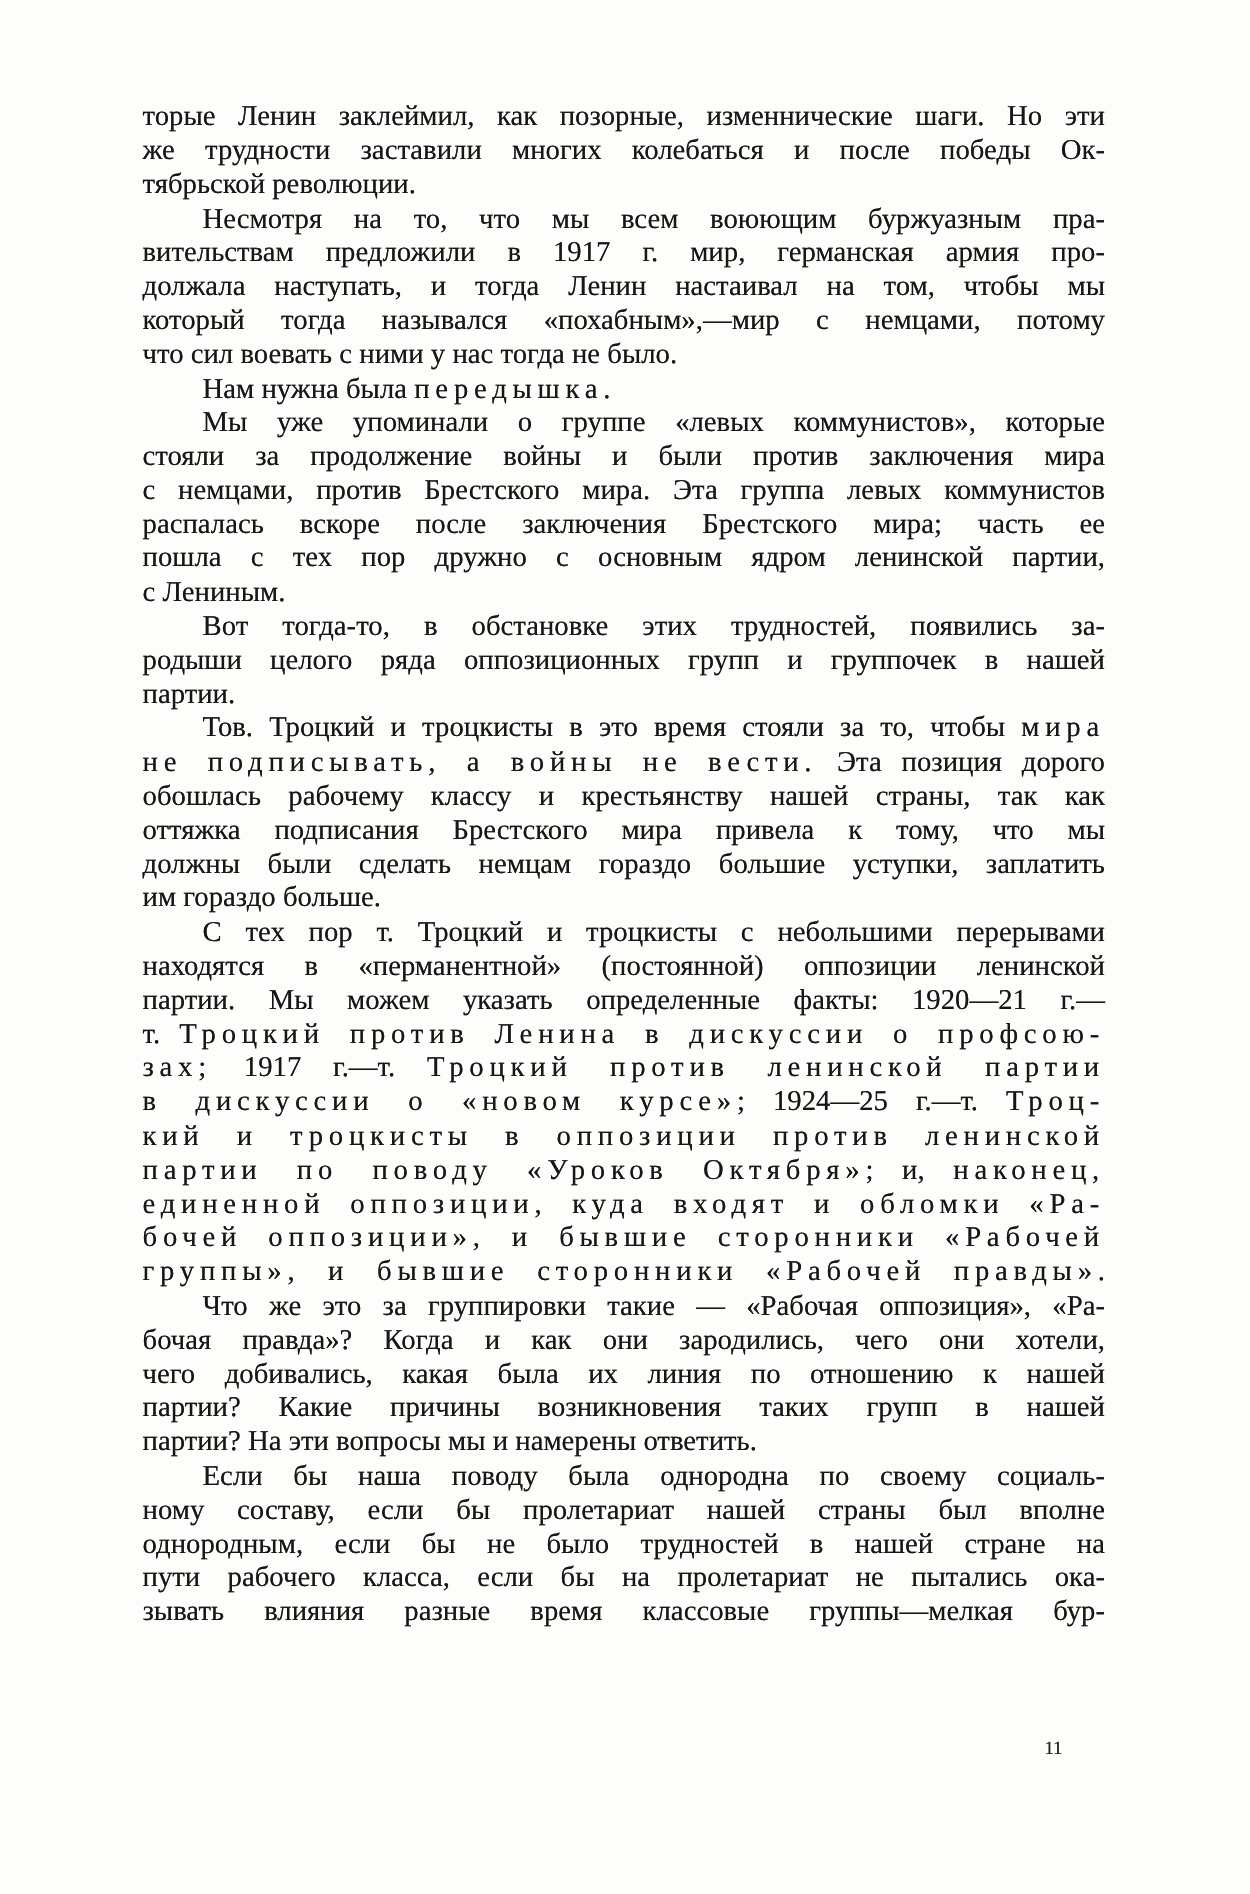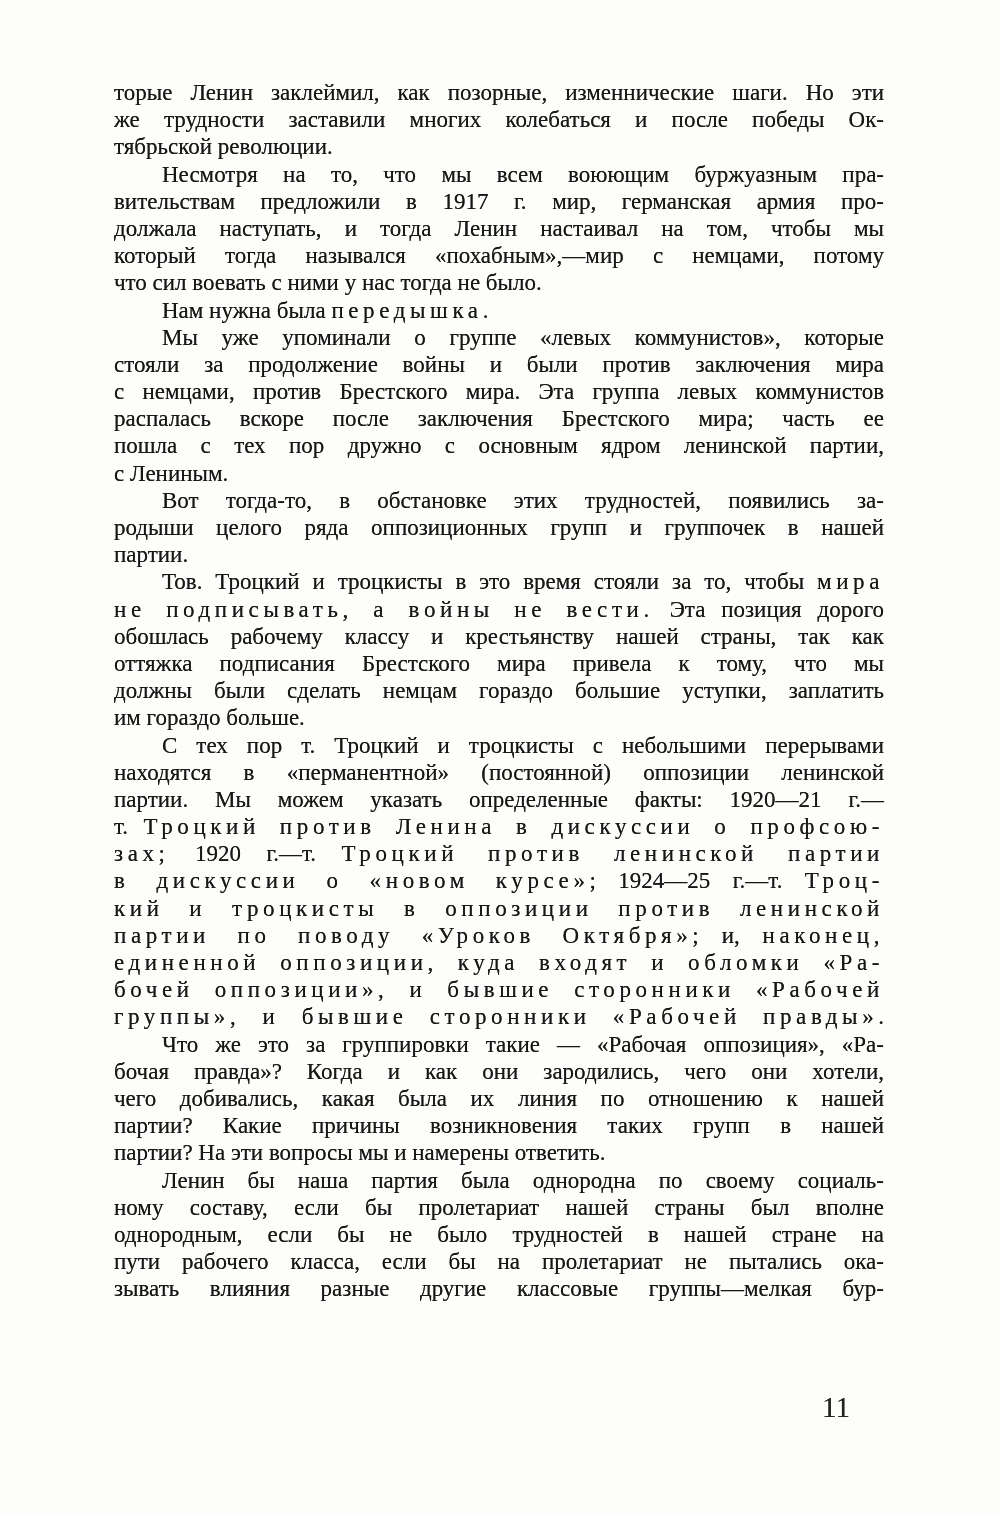--- a/index.html
+++ b/index.html
@@ -38,21 +38,21 @@
   .line.last { text-align-last: left; }
   .line.indent { padding-left: 48px; }
   .seg { }
   .sp { letter-spacing: 0.2em; }
   .page-number {
     position: absolute;
     left: 84px;
     top: 1391px;
     width: 766px;
     text-align: right;
-    font-size: 29px;
+    font-size: 15px;
     color: #222221;
     text-shadow: 0 0 0.4px rgba(20,20,20,0.7);
   }
 </style>
 </head>
 <body>
 
 <div class="sheet">
   <div class="text-block" id="text-block">
       <div class="paragraph">
@@ -89,37 +89,37 @@
         <div class="line"><span class="seg">обошлась рабочему классу и крестьянству нашей страны, так как</span></div>
         <div class="line"><span class="seg">оттяжка подписания Брестского мира привела к тому, что мы</span></div>
         <div class="line"><span class="seg">должны были сделать немцам гораздо большие уступки, заплатить</span></div>
         <div class="line last"><span class="seg">им гораздо больше.</span></div>
       </div>
       <div class="paragraph">
         <div class="line indent"><span class="seg">С тех пор т. Троцкий и троцкисты с небольшими перерывами</span></div>
         <div class="line"><span class="seg">находятся в «перманентной» (постоянной) оппозиции ленинской</span></div>
         <div class="line"><span class="seg">партии. Мы можем указать определенные факты: 1920—21 г.—</span></div>
         <div class="line"><span class="seg">т. </span><span class="seg sp">Троцкий против Ленина в дискуссии о профсою-</span></div>
-        <div class="line"><span class="seg sp">зах;</span><span class="seg"> 1920 г.—т. </span><span class="seg sp">Троцкий против ленинской партии</span></div>
+        <div class="line"><span class="seg sp">зах;</span><span class="seg"> 1917 г.—т. </span><span class="seg sp">Троцкий против ленинской партии</span></div>
         <div class="line"><span class="seg sp">в дискуссии о «новом курсе»</span><span class="seg">; 1924—25 г.—т. </span><span class="seg sp">Троц-</span></div>
         <div class="line"><span class="seg sp">кий и троцкисты в оппозиции против ленинской</span></div>
         <div class="line"><span class="seg sp">партии по поводу «Уроков Октября»</span><span class="seg">; и, </span><span class="seg sp">наконец,</span></div>
         <div class="line"><span class="seg sp">единенной оппозиции, куда входят и обломки «Ра-</span></div>
         <div class="line"><span class="seg sp">бочей оппозиции», и бывшие сторонники «Рабочей</span></div>
         <div class="line"><span class="seg sp">группы», и бывшие сторонники «Рабочей правды»</span><span class="seg">.</span></div>
       </div>
       <div class="paragraph">
         <div class="line indent"><span class="seg">Что же это за группировки такие — «Рабочая оппозиция», «Ра-</span></div>
         <div class="line"><span class="seg">бочая правда»? Когда и как они зародились, чего они хотели,</span></div>
         <div class="line"><span class="seg">чего добивались, какая была их линия по отношению к нашей</span></div>
         <div class="line"><span class="seg">партии? Какие причины возникновения таких групп в нашей</span></div>
         <div class="line last"><span class="seg">партии? На эти вопросы мы и намерены ответить.</span></div>
       </div>
       <div class="paragraph">
-        <div class="line indent"><span class="seg">Ленин бы наша партия была однородна по своему социаль-</span></div>
+        <div class="line indent"><span class="seg">Если бы наша поводу была однородна по своему социаль-</span></div>
         <div class="line"><span class="seg">ному составу, если бы пролетариат нашей страны был вполне</span></div>
         <div class="line"><span class="seg">однородным, если бы не было трудностей в нашей стране на</span></div>
         <div class="line"><span class="seg">пути рабочего класса, если бы на пролетариат не пытались ока-</span></div>
-        <div class="line"><span class="seg">зывать влияния разные другие классовые группы—мелкая бур-</span></div>
+        <div class="line"><span class="seg">зывать влияния разные время классовые группы—мелкая бур-</span></div>
       </div>
     </div>
   <div class="page-number">11</div>
 </div>
 
 </body></html>

